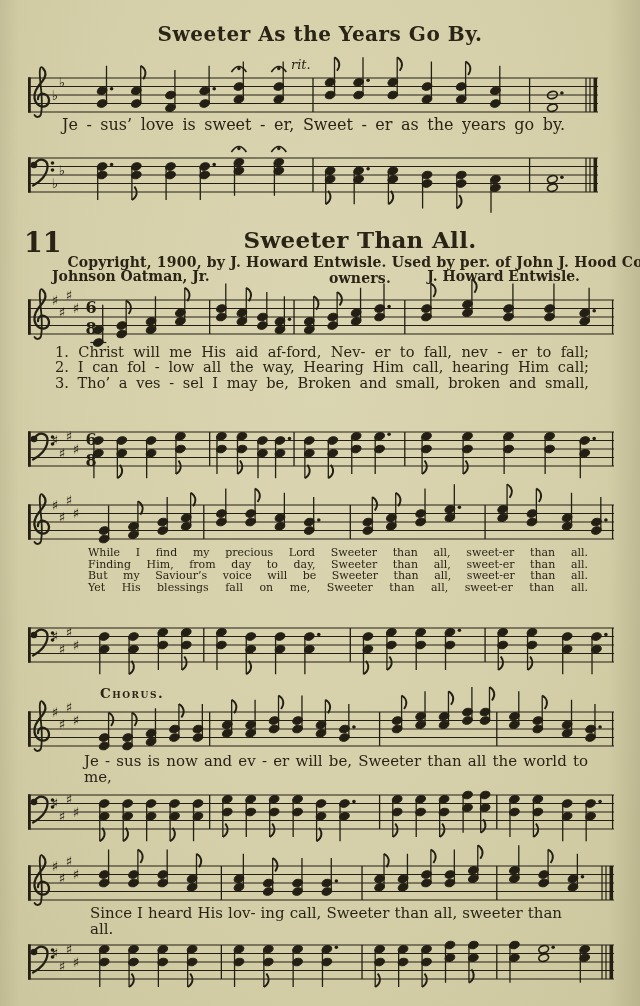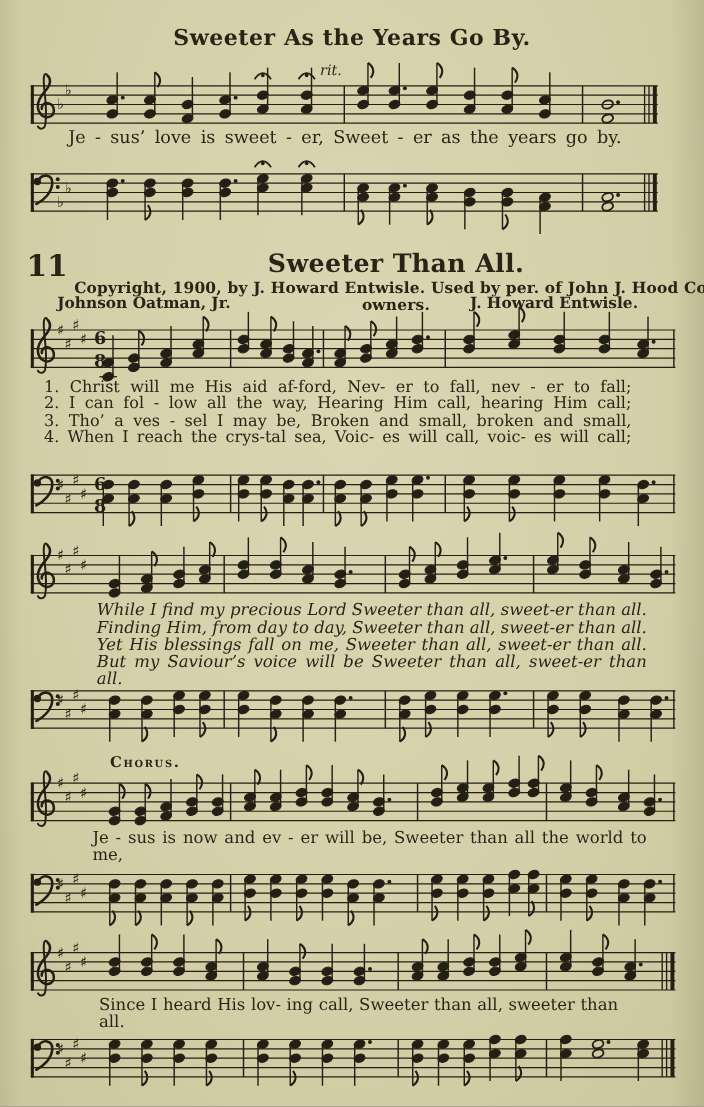--- a/index.html
+++ b/index.html
@@ -15,22 +15,22 @@
   .center{left:0;width:640px;text-align:center;}
   .t-title0{top:22px;font-size:20px;font-weight:bold;letter-spacing:.5px;}
   .t-rit{left:291px;top:57px;font-style:italic;font-size:13px;}
   .t-num{left:24px;top:227px;font-size:27px;font-weight:bold;font-family:"DejaVu Serif",serif;text-align:center;}
   .t-title{top:226px;font-size:23px;font-weight:bold;letter-spacing:.3px;padding-left:40px;}
   .t-copy{top:254px;font-size:14px;font-weight:bold;letter-spacing:.2px;padding-left:40px;}
   .t-authors{left:52px;top:268px;width:528px;display:flex;justify-content:space-between;font-size:14px;font-weight:bold;}
   .t-chorus{left:100px;top:685px;font-size:13.5px;font-weight:bold;font-variant:small-caps;letter-spacing:1.5px;}
   .lyric{white-space:normal;text-align:justify;text-align-last:justify;line-height:1.05;}
   .ly0{left:62px;top:117px;width:503px;font-size:16px;}
-  .verses{left:40px;top:344px;width:534px;font-size:14.6px;line-height:15.2px;}
-  .refrain{left:88px;top:547px;width:500px;font-size:15px;line-height:16px;font-style:italic;}
+  .verses{left:55px;top:344px;width:534px;font-size:14.6px;line-height:15.2px;}
+  .refrain{left:88px;top:547px;width:500px;font-size:11px;line-height:16px;}
   .lyc1{left:84px;top:754px;width:504px;font-size:15px;}
   .lyc2{left:90px;top:906px;width:472px;font-size:15px;}
   .staff{position:absolute;height:70px;}
   .w570{width:570px;} .w586{width:586px;}
   .staff svg{overflow:visible;display:block;}
 </style>
 </head>
 <body>
 
 <div class="page">
@@ -270,21 +270,20 @@
         <ellipse cx="556.6999999999999" cy="43.25" rx="5" ry="3.6" fill="#241f14" stroke="#241f14" stroke-width="1" transform="rotate(-18 556.6999999999999 43.25)"></ellipse>
         <line x1="561.0999999999999" y1="9.75" x2="561.0999999999999" y2="42.25" stroke="#241f14" stroke-width="1.3"></line>
         <circle cx="566.1999999999999" cy="32.75" r="1.8" fill="#241f14"></circle>
       </svg>
     </div>
 
   <div class="abs verses">
     <div class="lyric">1. Christ will me His aid af-ford, Nev- er to fall, nev - er to fall;</div>
     <div class="lyric">2. I can fol - low all the way, Hearing Him call, hearing Him call;</div>
     <div class="lyric">3. Tho’ a ves - sel I may be, Broken and small, broken and small,</div>
-    <div class="lyric">4. When I reach the crys-tal sea, Voic- es will call, voic- es will call;</div>
   </div>
 
   <div class="abs staff w586" style="left:28px;top:410px;">
       <svg width="586" height="70" viewBox="0 0 586 70" style="overflow: visible;">
         <line x1="0" y1="22" x2="586" y2="22" stroke="#241f14" stroke-width="1.1"></line>
         <line x1="0" y1="30.5" x2="586" y2="30.5" stroke="#241f14" stroke-width="1.1"></line>
         <line x1="0" y1="39" x2="586" y2="39" stroke="#241f14" stroke-width="1.1"></line>
         <line x1="0" y1="47.5" x2="586" y2="47.5" stroke="#241f14" stroke-width="1.1"></line>
         <line x1="0" y1="56" x2="586" y2="56" stroke="#241f14" stroke-width="1.1"></line>
         <rect x="0" y="21.4" width="2.8" height="35.2" fill="#241f14"></rect>
@@ -440,22 +439,22 @@
         <ellipse cx="568.42" cy="39" rx="5" ry="3.6" fill="#241f14" stroke="#241f14" stroke-width="1" transform="rotate(-18 568.42 39)"></ellipse>
         <ellipse cx="568.42" cy="47.5" rx="5" ry="3.6" fill="#241f14" stroke="#241f14" stroke-width="1" transform="rotate(-18 568.42 47.5)"></ellipse>
         <line x1="572.8199999999999" y1="14" x2="572.8199999999999" y2="46.5" stroke="#241f14" stroke-width="1.3"></line>
         <circle cx="577.92" cy="37" r="1.8" fill="#241f14"></circle>
       </svg>
     </div>
 
   <div class="abs refrain">
     <div class="lyric">While I find my precious Lord Sweeter than all, sweet-er than all.</div>
     <div class="lyric">Finding Him, from day to day, Sweeter than all, sweet-er than all.</div>
+    <div class="lyric">But my Saviour’s voice will be Sweeter than all, sweet-er than all.</div>
     <div class="lyric">Yet His blessings fall on me, Sweeter than all, sweet-er than all.</div>
-    <div class="lyric">But my Saviour’s voice will be Sweeter than all, sweet-er than all.</div>
   </div>
 
   <div class="abs staff w586" style="left:28px;top:606px;">
       <svg width="586" height="70" viewBox="0 0 586 70" style="overflow: visible;">
         <line x1="0" y1="22" x2="586" y2="22" stroke="#241f14" stroke-width="1.1"></line>
         <line x1="0" y1="30.5" x2="586" y2="30.5" stroke="#241f14" stroke-width="1.1"></line>
         <line x1="0" y1="39" x2="586" y2="39" stroke="#241f14" stroke-width="1.1"></line>
         <line x1="0" y1="47.5" x2="586" y2="47.5" stroke="#241f14" stroke-width="1.1"></line>
         <line x1="0" y1="56" x2="586" y2="56" stroke="#241f14" stroke-width="1.1"></line>
         <rect x="0" y="21.4" width="2.8" height="35.2" fill="#241f14"></rect>

